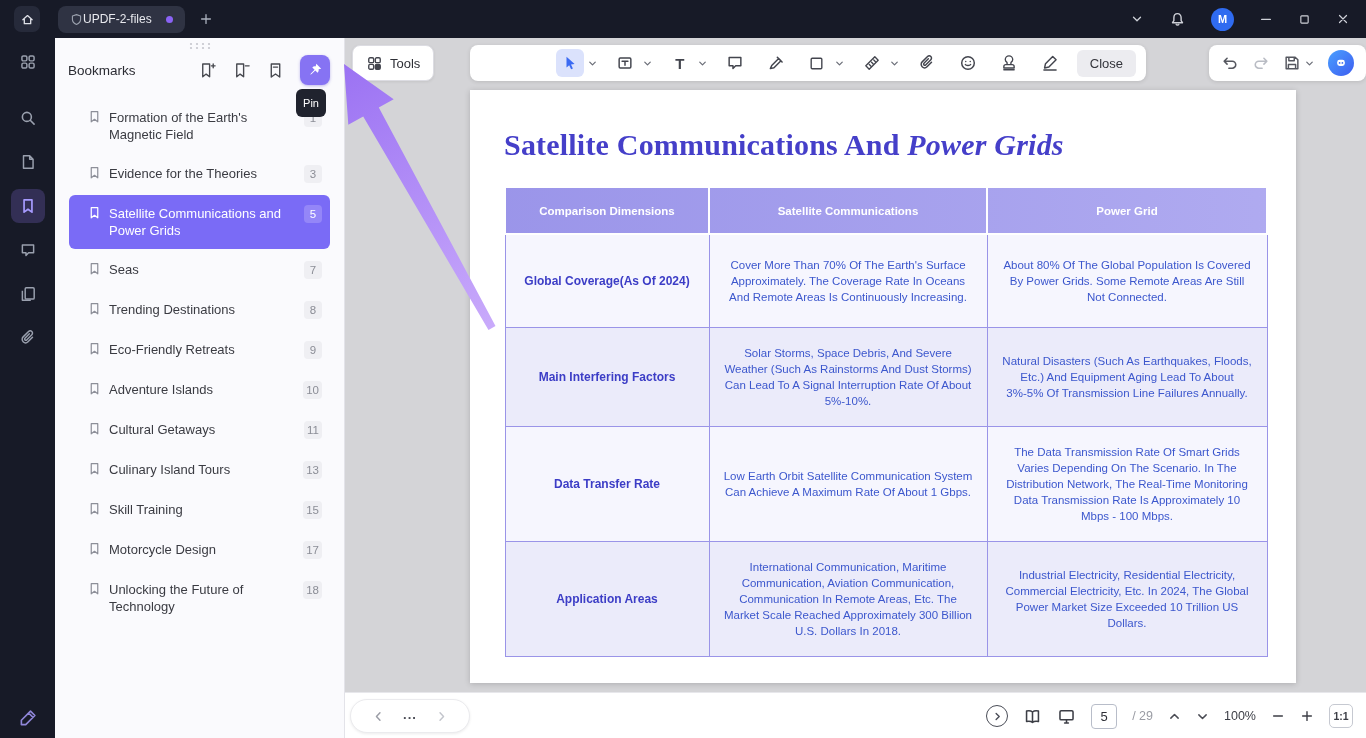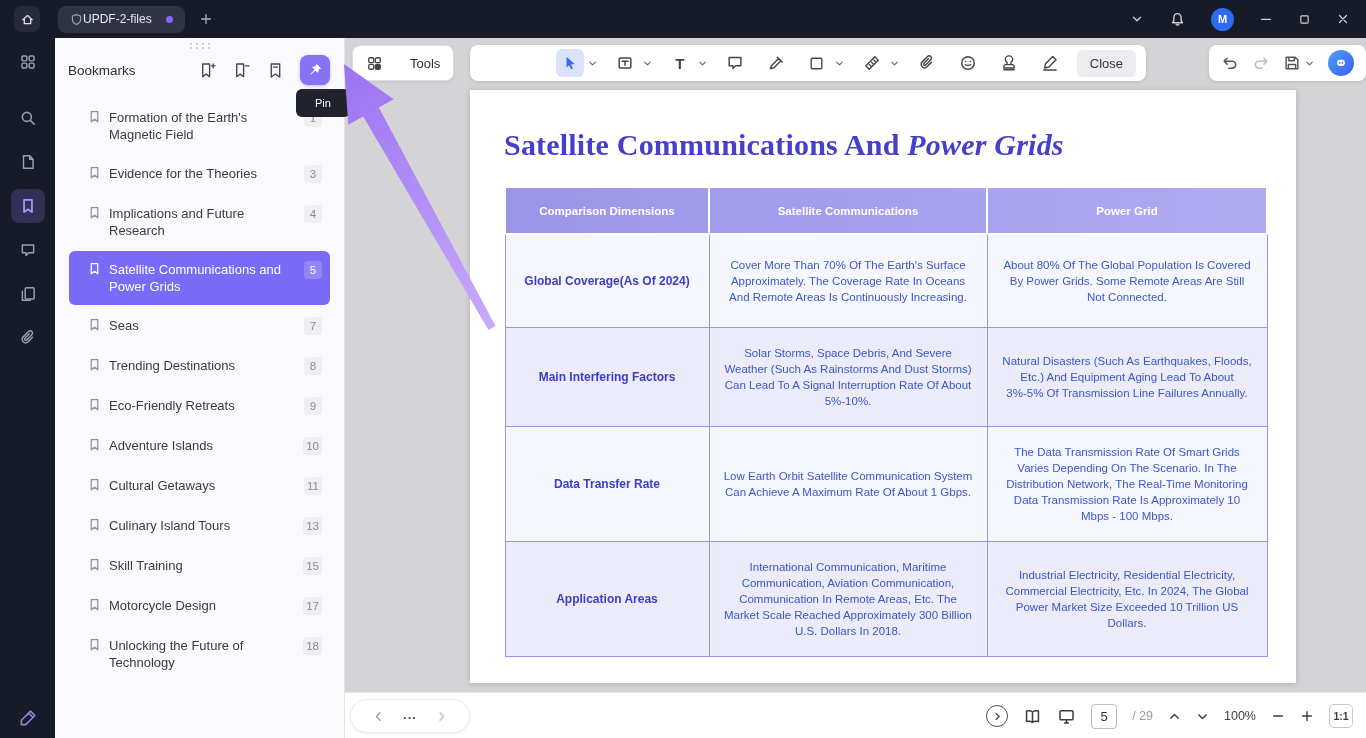--- a/index.html
+++ b/index.html
@@ -25,37 +25,37 @@
   .rail-bottom { position:absolute; bottom:10px; left:0; width:55px; display:flex; justify-content:center; }
 
   
   .panel { position:absolute; top:38px; left:55px; width:290px; height:700px; background:#fafafd; border-right:1px solid #e3e3e9; z-index:8; }
   .drag-dots { position:absolute; top:4px; left:50%; transform:translateX(-50%); }
   .panel-head { display:flex; align-items:center; padding:16px 14px 0 13px; height:48px; }
   .panel-title { font-size:13.5px; font-weight:normal; color:#2b2c33; }
   .head-icons { margin-left:auto; display:flex; align-items:center; gap:15px; }
   .head-ic { cursor:pointer; }
   .pin-btn { width:30px; height:30px; border-radius:8px; background:#8673f3; display:flex; align-items:center; justify-content:center; cursor:pointer; box-shadow:0 1px 3px rgba(80,60,200,.35); }
-  .pin-tip { position:absolute; left:241px; top:51px; min-width:30px; height:28px; background:#20232e; color:#fff; font-size:11px; border-radius:6px; display:flex; align-items:center; justify-content:center; padding:0 19px; z-index:55; }
+  .pin-tip { position:absolute; left:241px; top:51px; min-width:30px; height:28px; background:#20232e; color:#fff; font-size:11px; border-radius:6px; display:flex; align-items:center; justify-content:center; padding:0 7px; z-index:55; }
   .search-box { margin:8px 15px 0 13px; height:30px; background:#fff; border:1px solid #e4e4ea; border-radius:8px; display:flex; align-items:center; padding:0 10px; }
   .search-box input { border:none; outline:none; width:100%; font-size:12px; color:#3a3b42; background:transparent; font-family:"Liberation Sans",sans-serif; }
   .search-box input::placeholder { color:#9ba0ab; }
   .bm-list { margin-top:13px; overflow:hidden; height:600px; }
   .bm-item { display:flex; align-items:flex-start; gap:8px; margin:0 14px 2px 14px; padding:10px 8px 10px 19px; border-radius:6px; cursor:pointer; }
   .bm-ic { flex:0 0 auto; margin-top:1px; }
   .bm-label { font-size:13px; line-height:17px; color:#3a3b42; max-width:178px; }
   .bm-num { margin-left:auto; min-width:18px; height:18px; border-radius:4px; background:#efeff3; color:#8b8d96; font-size:11.5px; display:flex; align-items:center; justify-content:center; padding:0 3px; }
   .bm-item.sel { background:#7a6bf6; }
   .bm-item.sel .bm-label { color:#fff; }
   .bm-item.sel .bm-num { background:#9486f8; color:#fff; }
 
   
   .main { position:absolute; top:38px; left:345px; width:1021px; height:700px; background:#d4d4d7; }
   .tools-btn { position:absolute; left:7px; top:7px; height:36px; background:#fff; border:1px solid #dcdce2; border-radius:8px; display:flex; align-items:center; gap:7px; padding:0 13px; cursor:pointer; box-shadow:0 1px 3px rgba(0,0,0,.08); }
-  .tools-label { font-size:13px; color:#2e2f36;margin-left:20px; }
+  .tools-label { font-size:13px; color:#2e2f36; }
   .main-toolbar { position:absolute; left:125px; top:7px; width:676px; height:36px; background:#fff; border-radius:8px; box-shadow:0 1px 4px rgba(0,0,0,.12); display:flex; align-items:center; justify-content:flex-end; gap:13px; padding:0 10px; }
   .tool-chip { width:28px; height:28px; border-radius:6px; display:flex; align-items:center; justify-content:center; cursor:pointer; }
   .tool-chip.active { background:#dbe2fc; }
   .tool-group { display:flex; align-items:center; gap:3px; }
   .chev { cursor:pointer; }
   .t-glyph { font-size:15px; font-weight:bold; color:#43454e; }
   .close-btn { background:#ececf0; border-radius:6px; padding:6px 13px; font-size:13px; color:#33343b; cursor:pointer; }
   .right-toolbar { position:absolute; right:0px; top:7px; height:36px; background:#fff; border-radius:8px; box-shadow:0 1px 4px rgba(0,0,0,.12); display:flex; align-items:center; gap:13px; padding:0 12px; }
   .ai-btn { width:26px; height:26px; border-radius:50%; background:linear-gradient(135deg,#4aa0ff,#3e5df0); display:flex; align-items:center; justify-content:center; cursor:pointer; }
 
@@ -246,29 +246,20 @@
       <span class="bm-num">1</span>
     </div>
     <div class="bm-item">
       <span class="bm-ic">
           <svg width="13" height="13" viewBox="0 0 16 16" fill="none" stroke="#8d8f99" stroke-width="1.5" stroke-linejoin="round">
             <path d="M4 2 H12 V14.5 L8 11.4 L4 14.5 Z"></path>
           </svg>
         </span>
       <span class="bm-label">Evidence for the Theories</span>
       <span class="bm-num">3</span>
-    </div>
-    <div class="bm-item">
-      <span class="bm-ic">
-          <svg width="13" height="13" viewBox="0 0 16 16" fill="none" stroke="#8d8f99" stroke-width="1.5" stroke-linejoin="round">
-            <path d="M4 2 H12 V14.5 L8 11.4 L4 14.5 Z"></path>
-          </svg>
-        </span>
-      <span class="bm-label">Implications and Future Research</span>
-      <span class="bm-num">4</span>
     </div>
     <div class="bm-item sel">
       <span class="bm-ic">
           <svg width="13" height="13" viewBox="0 0 16 16" fill="none" stroke="#ffffff" stroke-width="1.5" stroke-linejoin="round">
             <path d="M4 2 H12 V14.5 L8 11.4 L4 14.5 Z"></path>
           </svg>
         </span>
       <span class="bm-label">Satellite Communications and Power Grids</span>
       <span class="bm-num">5</span>
     </div>

